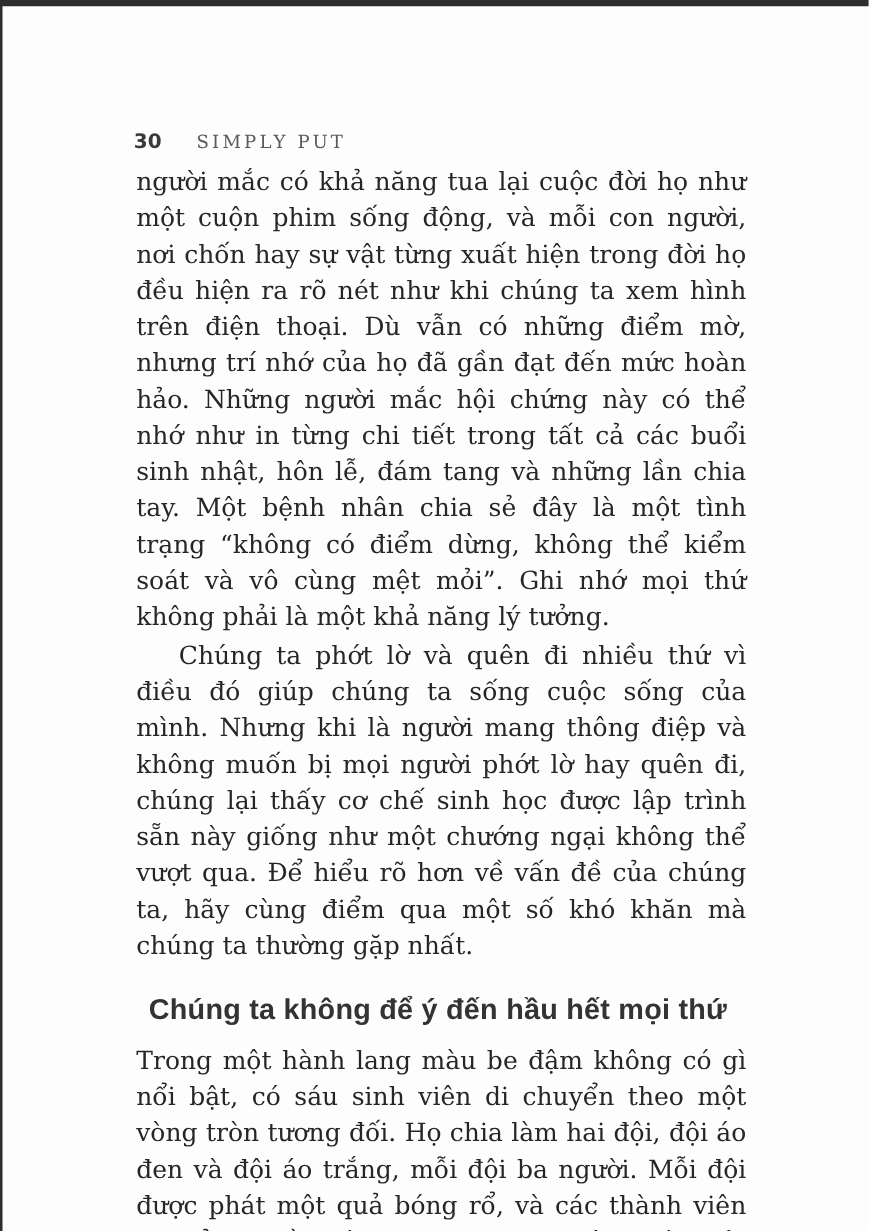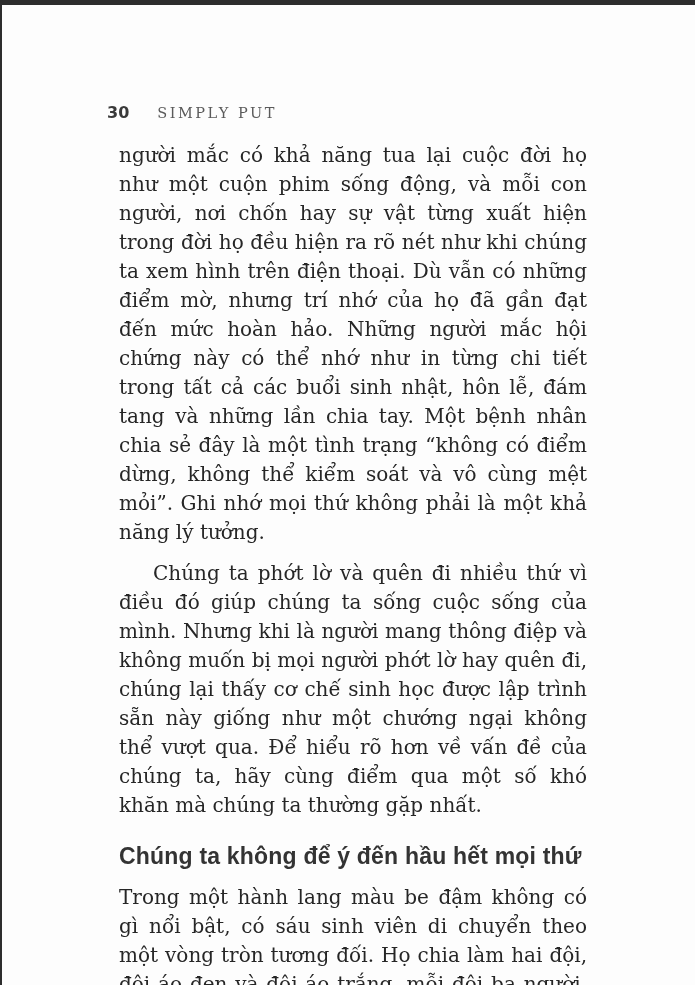--- a/index.html
+++ b/index.html
@@ -35,21 +35,21 @@
     letter-spacing: 2.5px;
     color: #5a5a5a;
   }
   .text-column {
     position: absolute;
     left: 105px;
     top: 124px;
     width: 492px;
   }
   .body-p {
-    margin: 12px;
+    margin: 2px;
     font-size: 20px;
     line-height: 29px;
     text-align: justify;
     color: #262626;
   }
   .body-p.indent { text-indent: 34px; }
   .section-heading {
     margin: 22px 0 13px 12px;
     font-family: "Liberation Sans", sans-serif;
     font-weight: 600;

